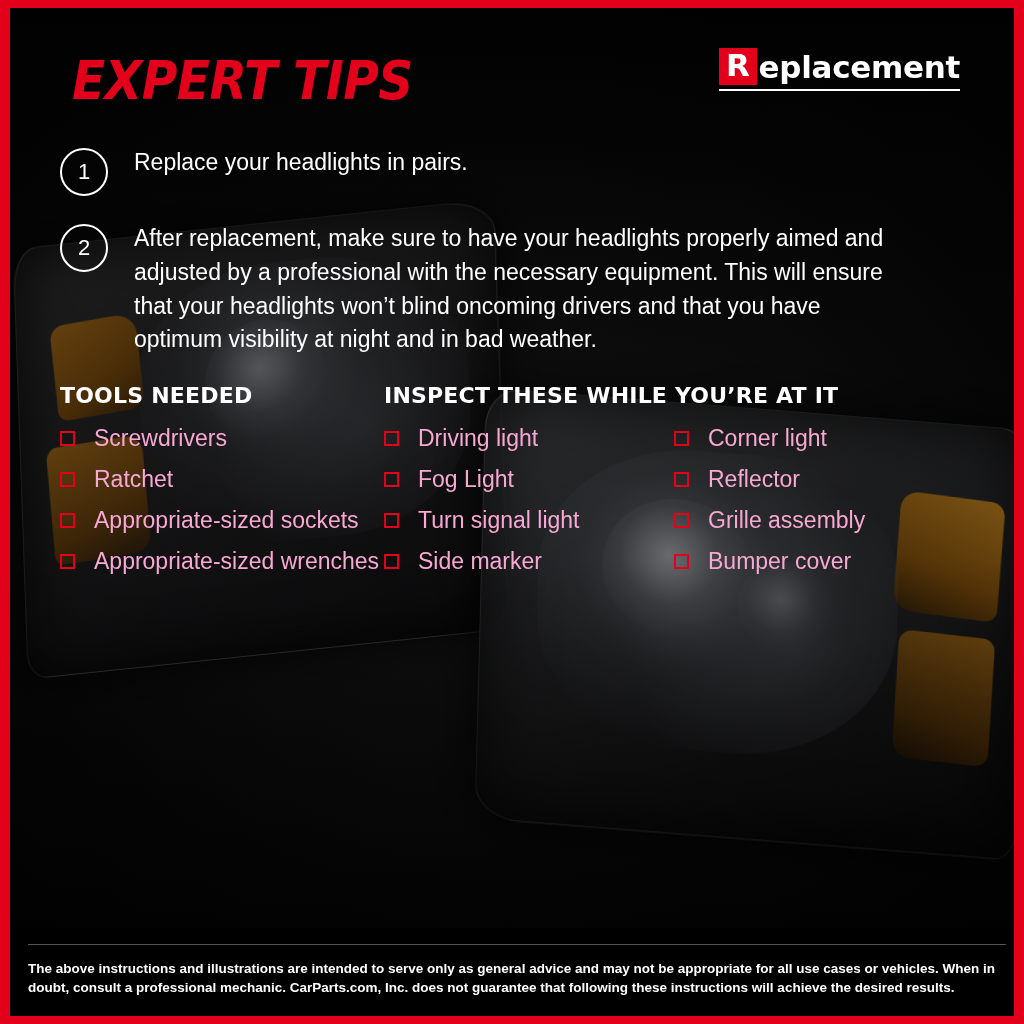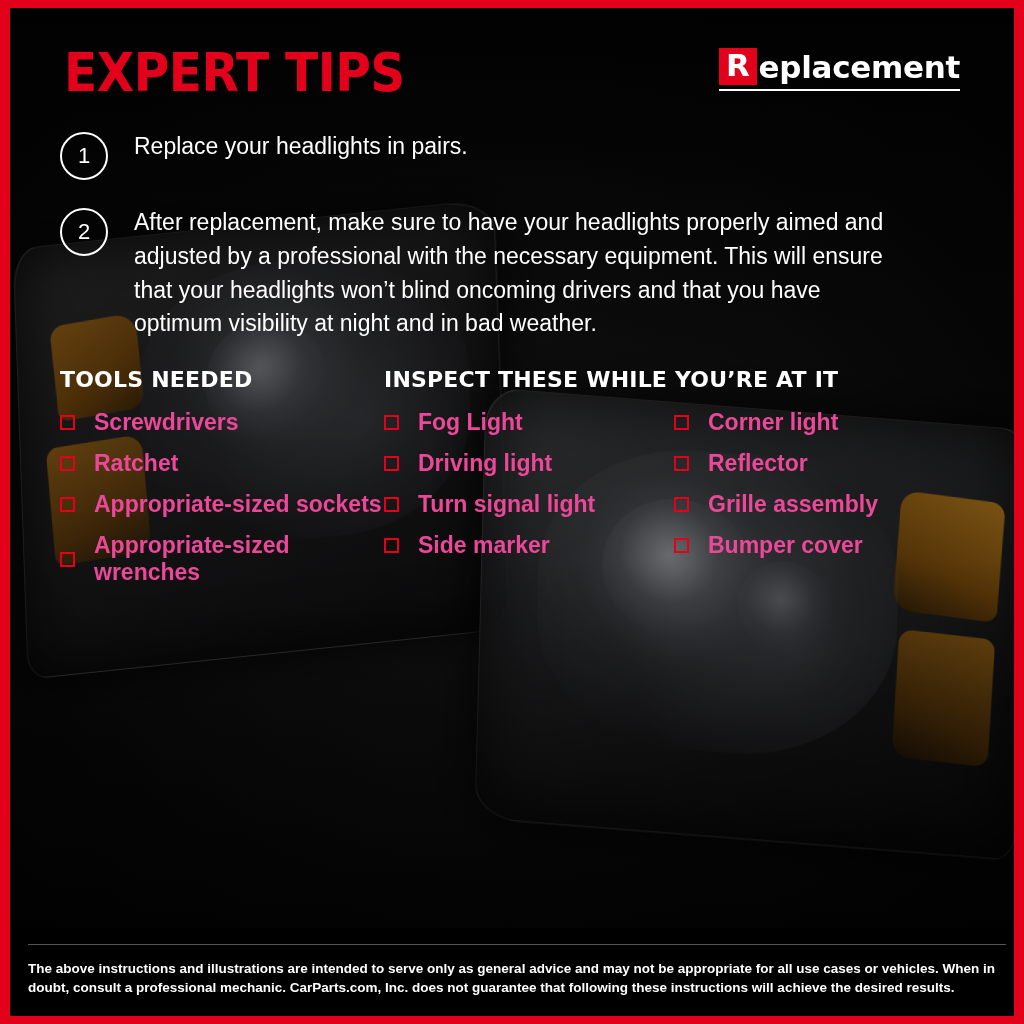--- a/index.html
+++ b/index.html
@@ -174,23 +174,24 @@
     align-items: flex-start;
     justify-content: space-between;
     padding-top: 42px;
   }
   .title {
     font-size: 54px;
     font-weight: bold;
     color: #e3001b;
     letter-spacing: -0.5px;
     line-height: 1;
-    margin: 4px;
+    margin: 12px;
     font-family: "DejaVu Sans", sans-serif;
     font-stretch: condensed;
+    font-style: italic;
   }
   .logo {
     margin-top: 6px;
     margin-right: 4px;
     position: relative;
   }
   .logo-word {
     font-size: 31px;
     color: #ffffff;
     font-weight: bold;
@@ -262,24 +263,25 @@
     font-family: "DejaVu Sans", sans-serif;
   }
   .bullet-list {
     list-style: none;
     margin: 0;
     padding: 0;
   }
   .bullet-list li {
     display: flex;
     align-items: center;
-    color: #ec4899;
+    color: #f9a8d4;
     font-size: 23px;
-    font-weight: 700;
+    font-weight: 400;
     margin-bottom: 14px;
+    text-align: center;
   }
   .sq {
     flex: 0 0 auto;
     width: 11px;
     height: 11px;
     border: 2px solid #e3001b;
     margin-right: 19px;
     display: inline-block;
   }
   .inspect-grid {
@@ -381,25 +383,25 @@
             </li>
         </ul>
       </div>
 
       <div class="col-inspect">
         <div class="col-head">INSPECT THESE WHILE YOU’RE AT IT</div>
         <div class="inspect-grid">
           <ul class="bullet-list">
             <li>
                 <span class="sq"></span>
+                <span>Driving light</span>
+              </li>
+            <li>
+                <span class="sq"></span>
                 <span>Fog Light</span>
-              </li>
-            <li>
-                <span class="sq"></span>
-                <span>Driving light</span>
               </li>
             <li>
                 <span class="sq"></span>
                 <span>Turn signal light</span>
               </li>
             <li>
                 <span class="sq"></span>
                 <span>Side marker</span>
               </li>
           </ul>

